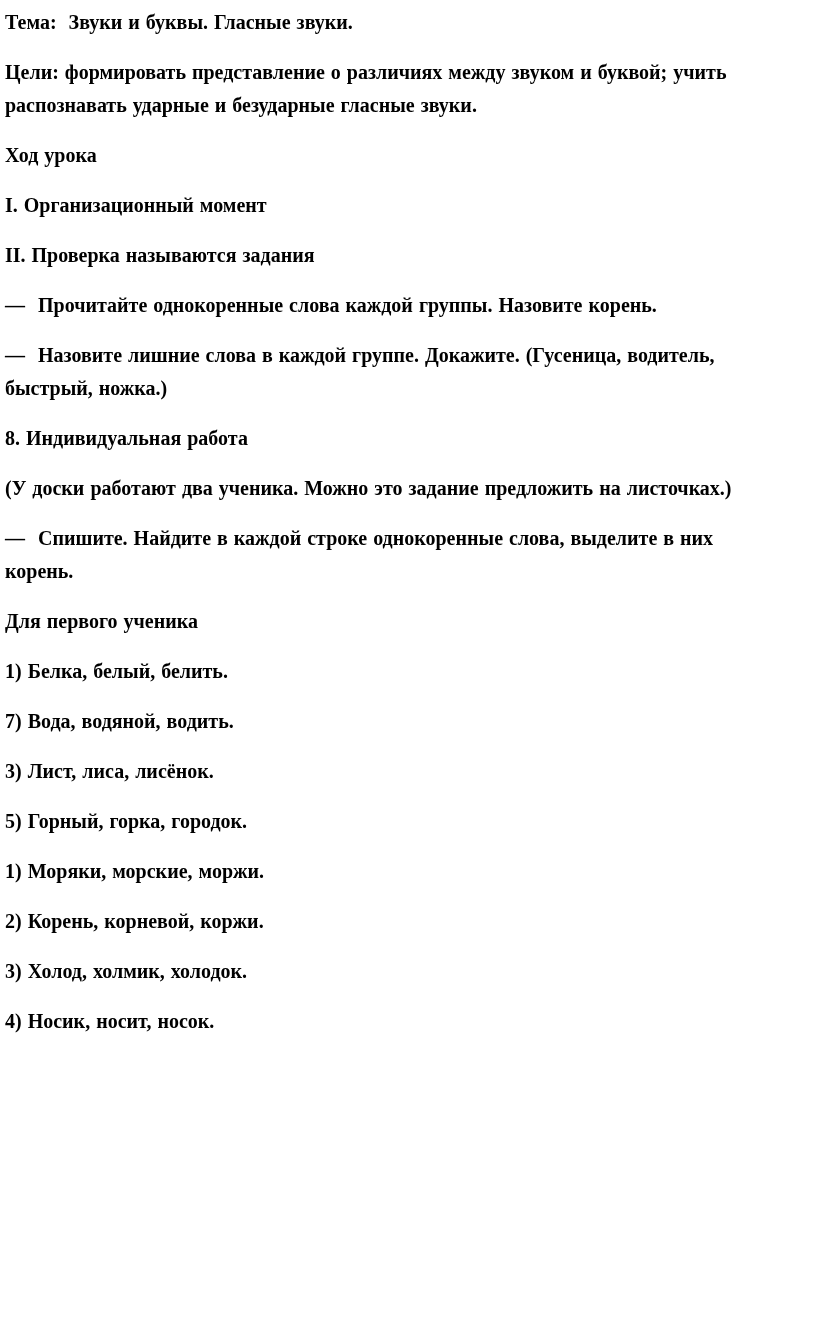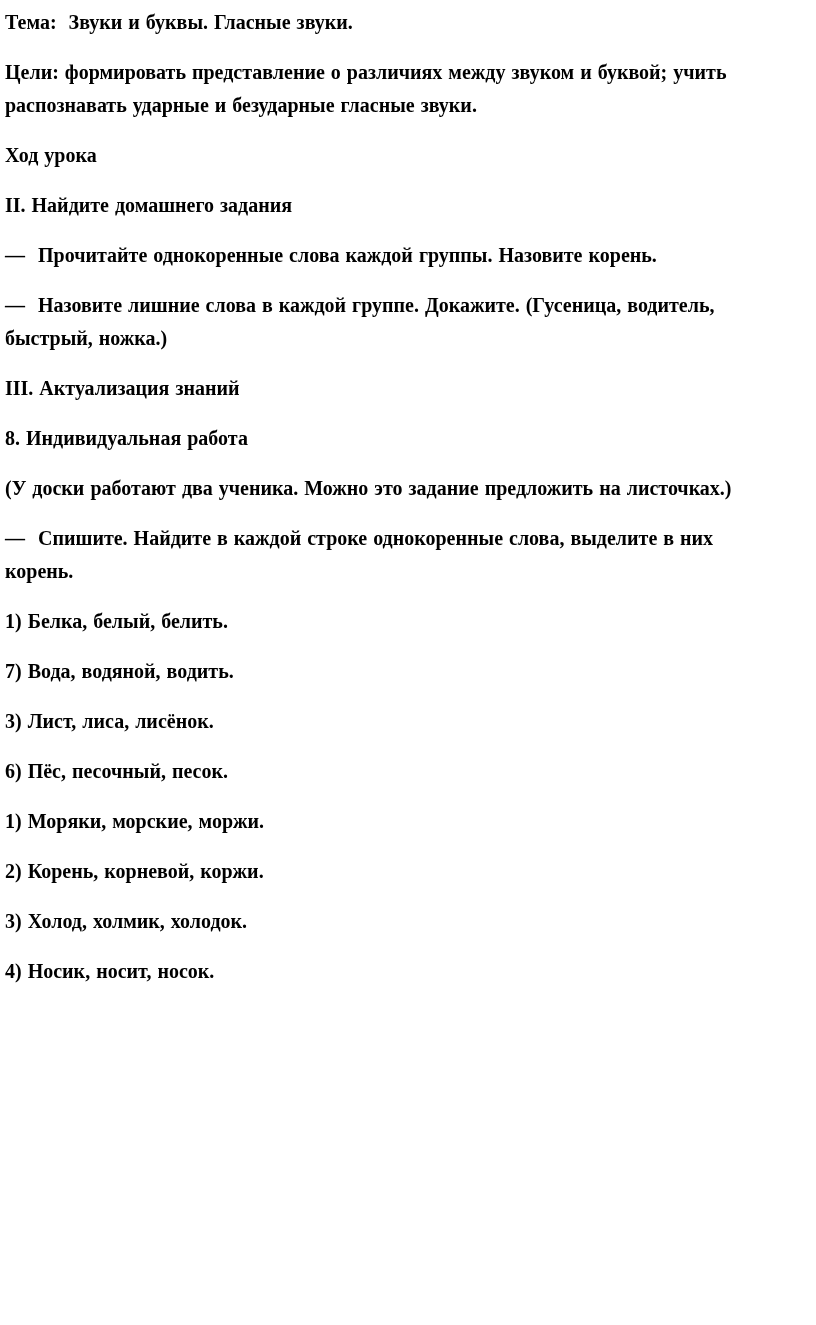--- a/index.html
+++ b/index.html
@@ -36,28 +36,29 @@
     width: 33px;
   }
 </style>
 </head>
 <body>
 
 <div class="page">
     <p class="para bold"><span>Тема:&nbsp; Звуки и буквы. Гласные звуки.</span></p>
     <p class="para"><span>Цели: формировать представление о различиях между звуком и буквой; учить распознавать ударные и безударные гласные звуки.</span></p>
     <p class="para bold"><span>Ход урока</span></p>
-    <p class="para bold"><span>II. Найдите домашнего задания</span></p>
+    <p class="para bold"><span>I. Организационный момент</span></p>
+    <p class="para bold"><span>II. Проверка называются задания</span></p>
     <p class="para"><span class="dash">—</span><span>Прочитайте однокоренные слова каждой группы. Назовите корень.</span></p>
     <p class="para"><span class="dash">—</span><span>Назовите лишние слова в каждой группе. Докажите. (Гусеница, водитель, быстрый, ножка.)</span></p>
-    <p class="para bold"><span>III. Актуализация знаний</span></p>
     <p class="para bold"><span>8. Индивидуальная работа</span></p>
     <p class="para"><span>(У доски работают два ученика. Можно это задание предложить на листочках.)</span></p>
     <p class="para"><span class="dash">—</span><span>Спишите. Найдите в каждой строке однокоренные слова, выделите в них корень.</span></p>
+    <p class="para"><span>Для первого ученика</span></p>
     <p class="para"><span>1) Белка, белый, белить.</span></p>
     <p class="para"><span>7) Вода, водяной, водить.</span></p>
     <p class="para"><span>3) Лист, лиса, лисёнок.</span></p>
-    <p class="para"><span>6) Пёс, песочный, песок.</span></p>
+    <p class="para"><span>5) Горный, горка, городок.</span></p>
     <p class="para"><span>1) Моряки, морские, моржи.</span></p>
     <p class="para"><span>2) Корень, корневой, коржи.</span></p>
     <p class="para"><span>3) Холод, холмик, холодок.</span></p>
     <p class="para"><span>4) Носик, носит, носок.</span></p>
   </div>
 
 </body></html>

